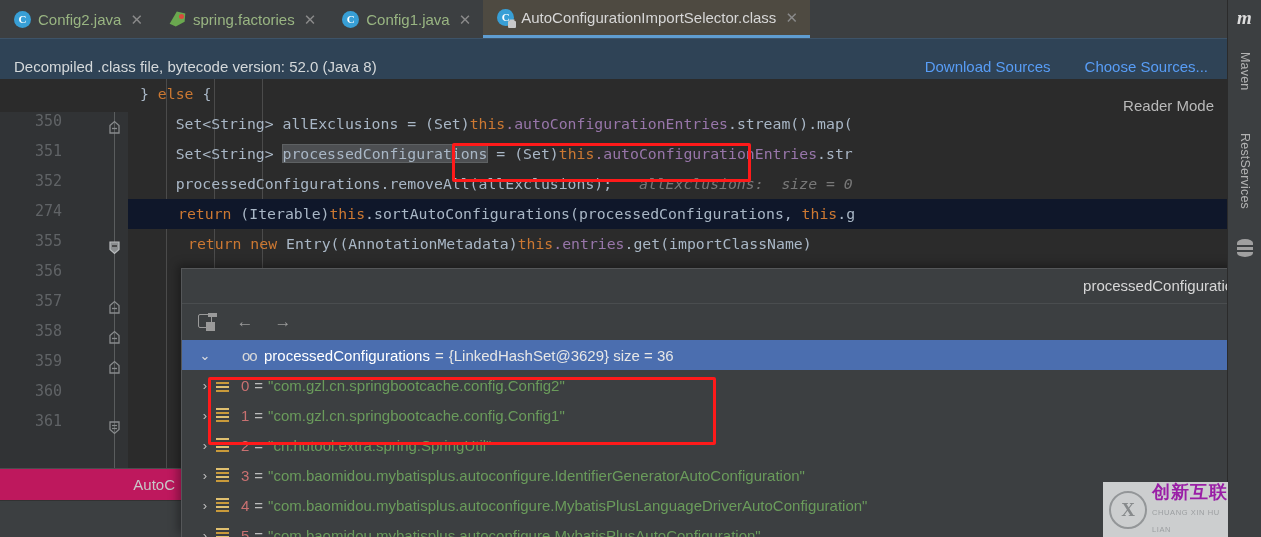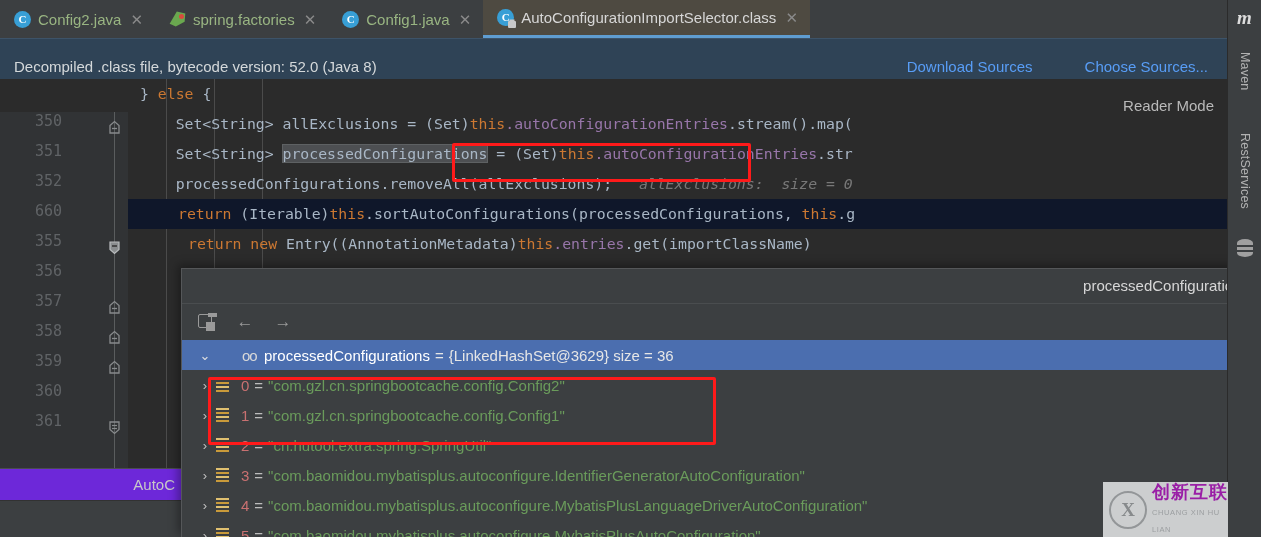--- a/index.html
+++ b/index.html
@@ -111,21 +111,21 @@
   }
   .notif-text {
     font-size: 15px;
     color: #d4d8da;
     padding-left: 14px;
     white-space: nowrap;
   }
   .notif-links {
     margin-left: auto;
     display: flex;
-    gap: 52px;
+    gap: 34px;
     padding-right: 20px;
   }
   .notif-link {
     font-size: 15px;
     color: #589df6;
     white-space: nowrap;
     cursor: pointer;
   }
 
   
@@ -404,21 +404,21 @@
     z-index: 40;
   }
 
   
   .bcrumb {
     position: absolute;
     left: 0;
     top: 468px;
     width: 181px;
     height: 32px;
-    background: #6d28d9;
+    background: #be185d;
     border-top: 1px solid #4a4d4f;
     display: flex;
     align-items: center;
     justify-content: flex-end;
     padding-right: 6px;
     box-sizing: border-box;
     overflow: hidden;
   }
   .bcrumb span {
     font-size: 15px;
@@ -529,21 +529,21 @@
       <div class="gline" style="top:0">
         <span class="lnum">350</span>
       </div>
       <div class="gline">
         <span class="lnum">351</span>
       </div>
       <div class="gline">
         <span class="lnum">352</span>
       </div>
       <div class="gline">
-        <span class="lnum">660</span>
+        <span class="lnum">274</span>
       </div>
       <div class="gline">
         <span class="lnum">355</span>
       </div>
       <div class="gline">
         <span class="lnum">356</span>
       </div>
       <div class="gline">
         <span class="lnum">357</span>
       </div>

